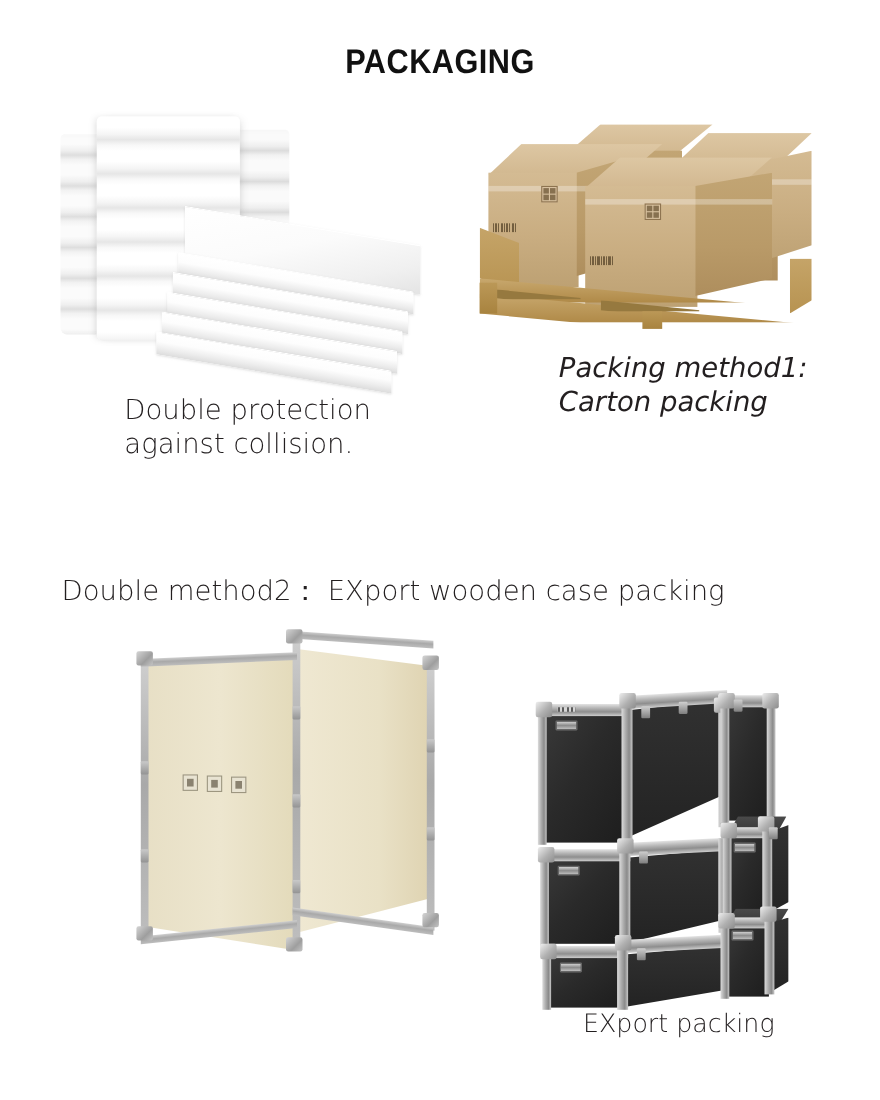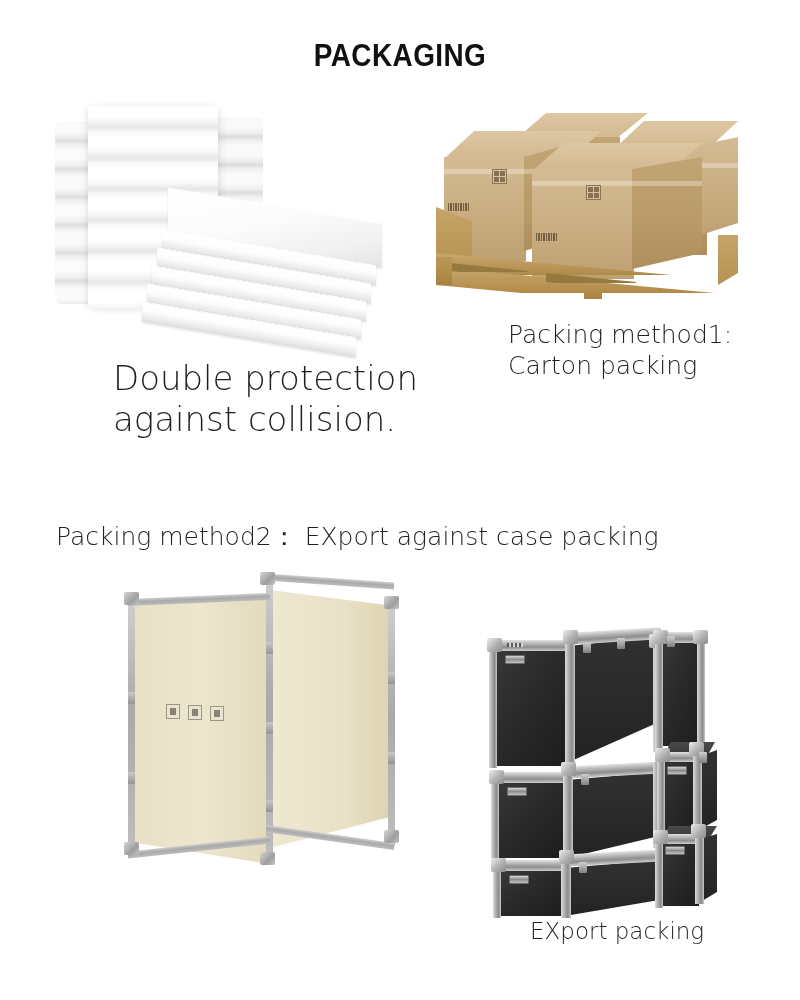--- a/index.html
+++ b/index.html
@@ -34,22 +34,22 @@
 
   
   .caption {
     position: absolute;
     font-family: "DejaVu Sans", sans-serif;
     font-weight: 300;
     color: #231f20;
     line-height: 1.22;
     white-space: pre;
   }
-  #caption-foam     { left: 113px; top: 358px; font-size: 34px; }
-  #caption-carton   { left: 508px; top: 320px; font-size: 25px; }
+  #caption-foam     { left: 113px; top: 358px; font-size: 25px; }
+  #caption-carton   { left: 508px; top: 320px; font-size: 25px; font-style: italic; }
   #caption-wooden   { left: 56px;  top: 522px; font-size: 25px; }
   #caption-airbox   { left: 530px; top: 917px; font-size: 23px; }
 
   
   .figure { position: absolute; }
 
   
   #fig-foam { left: 55px; top: 100px; width: 330px; height: 255px; }
 
   .foam-roll {
@@ -348,21 +348,21 @@
     <div class="pallet-gap" style="left:110px;top:166px; width:90px;  height:10px; clip-path:polygon(0 0, 90px 9px, 90px 18px, 0 9px);"></div>
     <div class="pallet-foot" style="left:0px;  top:150px; width:16px;  height:28px;"></div>
     <div class="pallet-foot" style="left:148px;top:176px; width:18px;  height:16px;"></div>
     <div class="pallet-deck" style="left:282px;top:128px; width:20px;  height:50px; clip-path:polygon(0 0, 20px 0, 20px 38px, 0 50px);"></div>
   </div>
 </div>
 
 <div class="caption" id="caption-carton">Packing method1:
 Carton packing</div>
 
-<div class="caption" id="caption-wooden">Packing method2： EXport against case packing</div>
+<div class="caption" id="caption-wooden">Double method2： EXport wooden case packing</div>
 
 <div class="figure" id="fig-wooden">
   <div class="wc-panel wc-left"></div>
   <div class="wc-panel wc-right"></div>
 
   <div class="wc-trim v" style="left:20px;  top:28px;  height:252px;"></div>
   <div class="wc-trim v" style="left:158px; top:4px;   height:278px;"></div>
   <div class="wc-trim v" style="left:280px; top:30px;  height:244px;"></div>
   <div class="wc-trim h" style="left:20px;  top:24px;  width:142px; transform:skewY(-2.5deg);"></div>
   <div class="wc-trim h" style="left:158px; top:6px;   width:128px; transform:skewY(4deg);"></div>

